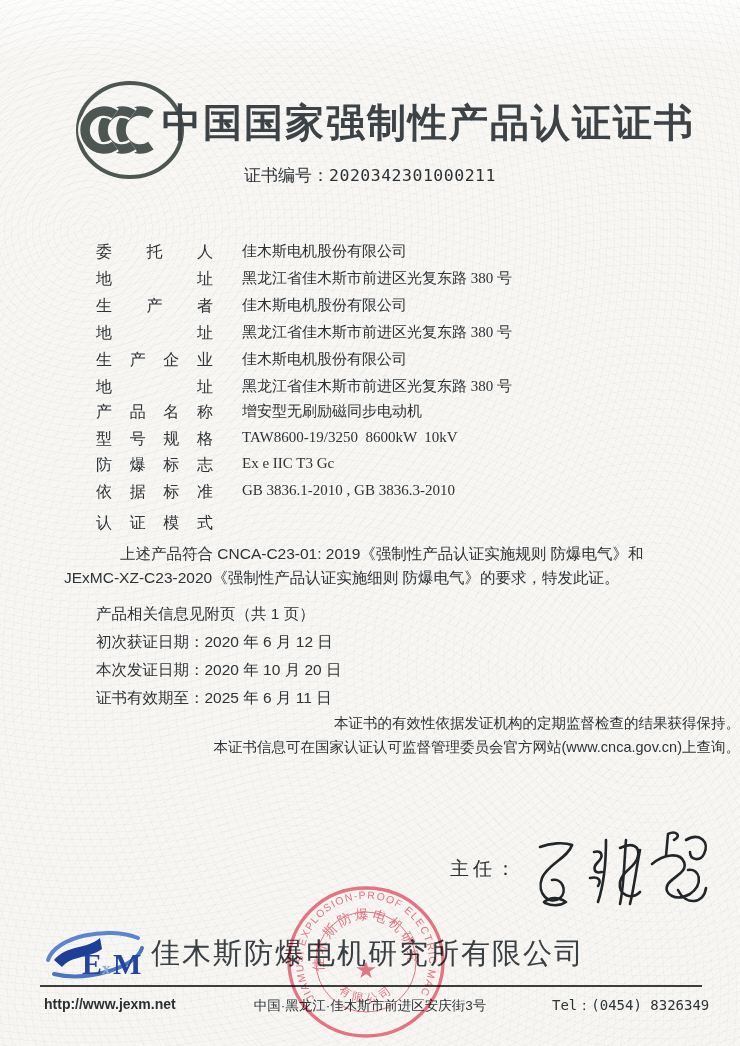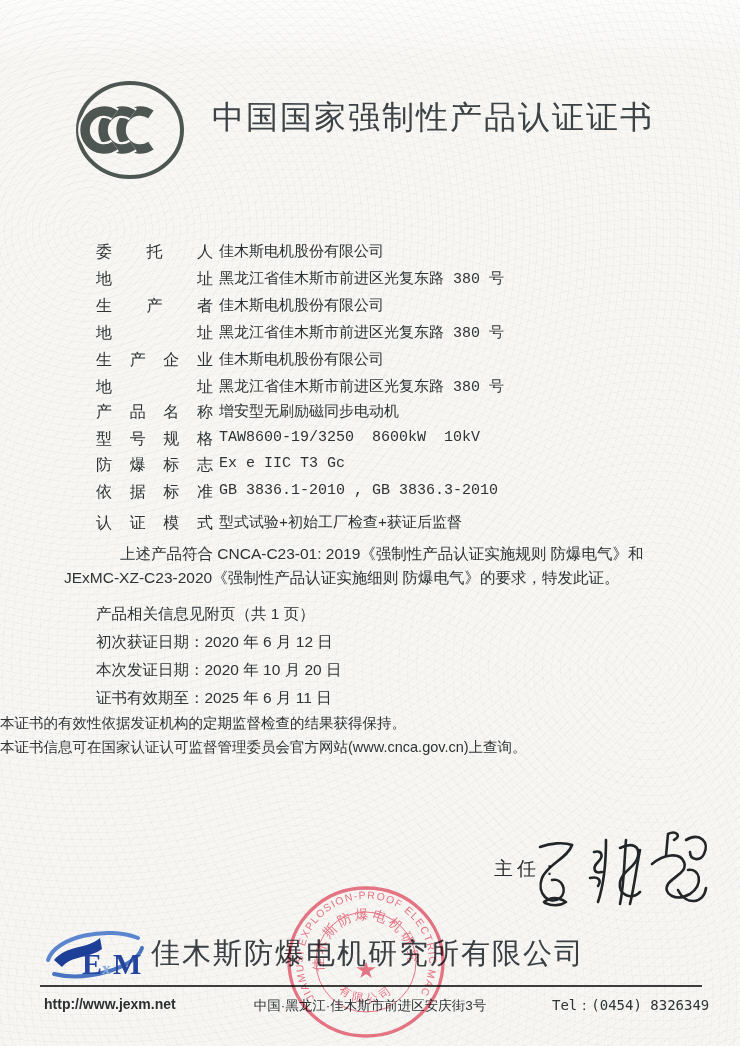--- a/index.html
+++ b/index.html
@@ -12,43 +12,43 @@
   
   .page::before{
     content:"";position:absolute;inset:0;pointer-events:none;
     background-image:
       repeating-radial-gradient(circle at 12% 22%, rgba(110,120,135,.05) 0 1px, transparent 1px 7px),
       repeating-radial-gradient(circle at 88% 64%, rgba(110,120,135,.045) 0 1px, transparent 1px 9px),
       repeating-radial-gradient(circle at 40% 95%, rgba(110,120,135,.04) 0 1px, transparent 1px 8px);
   }
   .abs{position:absolute;}
   .title{
-    left:162px;right:36px;top:96px;text-align:center;
-    font-size:32px;font-weight:normal;letter-spacing:2px;color:#3c4245;
+    left:162px;right:36px;top:96px;
+    font-size:39px;font-weight:bold;letter-spacing:2px;color:#3c4245;
   }
   .certno{
     left:0;right:0;top:164px;text-align:center;font-size:17px;color:#2c3134;
   }
   .certno .num{font-family:"DejaVu Sans Mono",monospace;font-size:16.5px;letter-spacing:.5px;}
   .row{left:96px;display:flex;align-items:flex-start;font-size:16px;}
   .row .lab{
     display:inline-block;width:118px;color:#2e3336;
     text-align:justify;text-align-last:justify;flex:none;letter-spacing:1px;
   }
   .row .val{
-    margin-left:5px;white-space:pre;color:#2e3336;
-    font-family:Liberation Mono, monospace;font-size:15px;
+    margin-left:28px;white-space:pre;color:#2e3336;
+    font-family:Liberation Serif, serif;font-size:15px;
   }
   .statement{
     left:64px;width:608px;top:542px;font-size:15.5px;line-height:24px;color:#2e3336;
   }
   .statement .l1{text-indent:56px;}
   .infoline{left:96px;font-size:15.5px;color:#2e3336;}
-  .note{left:0;right:0;text-align:left;font-size:14.5px;color:#2e3336;}
-  .chief{left:494px;top:856px;font-size:19px;letter-spacing:4px;color:#2a2e31;}
+  .note{left:0;right:0;text-align:right;font-size:14.5px;color:#2e3336;}
+  .chief{left:450px;top:856px;font-size:19px;letter-spacing:4px;color:#2a2e31;}
   .company{
     left:151px;top:934px;font-size:29px;letter-spacing:2px;color:#393f43;font-weight:500;
   }
   .hr{left:40px;top:985px;width:662px;height:2px;background:#3d3d3d;}
   .f-url{left:44px;top:996px;font-size:14px;font-weight:bold;color:#2c3033;}
   .f-addr{left:0;right:0;top:997px;text-align:center;font-size:13.5px;color:#2e3336;}
   .f-tel{left:552px;top:997px;font-size:14px;color:#2e3336;font-family:"DejaVu Sans Mono",monospace;}
   .stamp{mix-blend-mode:multiply;opacity:.93;}
   .sig{mix-blend-mode:multiply;}
 </style>
@@ -63,20 +63,23 @@
       <path d="M 76.9 36.4 A 19 19 0 1 0 76.9 67.6" stroke="#4e5654" stroke-width="9.5"></path>
       <path d="M 58.9 36.4 A 19 19 0 1 0 58.9 67.6" stroke="#f7f6f3" stroke-width="14"></path>
       <path d="M 58.9 36.4 A 19 19 0 1 0 58.9 67.6" stroke="#4e5654" stroke-width="9.5"></path>
       <path d="M 40.9 36.4 A 19 19 0 1 0 40.9 67.6" stroke="#f7f6f3" stroke-width="14"></path>
       <path d="M 40.9 36.4 A 19 19 0 1 0 40.9 67.6" stroke="#4e5654" stroke-width="9.5"></path>
     </g>
   </svg>
 
   <div class="abs title">中国国家强制性产品认证证书</div>
 
+  <div class="abs certno">
+    <span>证书编号：</span><span class="num">2020342301000211</span>
+  </div>
 
   <div class="abs row" style="top:242px">
     <span class="lab">委 托 人</span>
     <span class="val">佳木斯电机股份有限公司</span>
   </div>
   <div class="abs row" style="top:269px">
     <span class="lab">地 址</span>
     <span class="val">黑龙江省佳木斯市前进区光复东路 380 号</span>
   </div>
   <div class="abs row" style="top:296px">
@@ -106,21 +109,20 @@
   <div class="abs row" style="top:455px">
     <span class="lab">防 爆 标 志</span>
     <span class="val">Ex e IIC T3 Gc</span>
   </div>
   <div class="abs row" style="top:482px">
     <span class="lab">依 据 标 准</span>
     <span class="val">GB 3836.1-2010 , GB 3836.3-2010</span>
   </div>
   <div class="abs row" style="top:513px">
     <span class="lab">认 证 模 式</span>
-    <span class="val">型式试验+初始工厂检查+获证后监督</span>
   </div>
 
   <div class="abs statement">
     <div class="l1">上述产品符合 CNCA-C23-01: 2019《强制性产品认证实施规则 防爆电气》和</div>
     <div class="l2">JExMC-XZ-C23-2020《强制性产品认证实施细则 防爆电气》的要求，特发此证。</div>
   </div>
 
   <div class="abs infoline" style="top:604px">产品相关信息见附页（共 1 页）</div>
   <div class="abs infoline" style="top:632px">初次获证日期：2020 年 6 月 12 日</div>
   <div class="abs infoline" style="top:660px">本次发证日期：2020 年 10 月 20 日</div>

